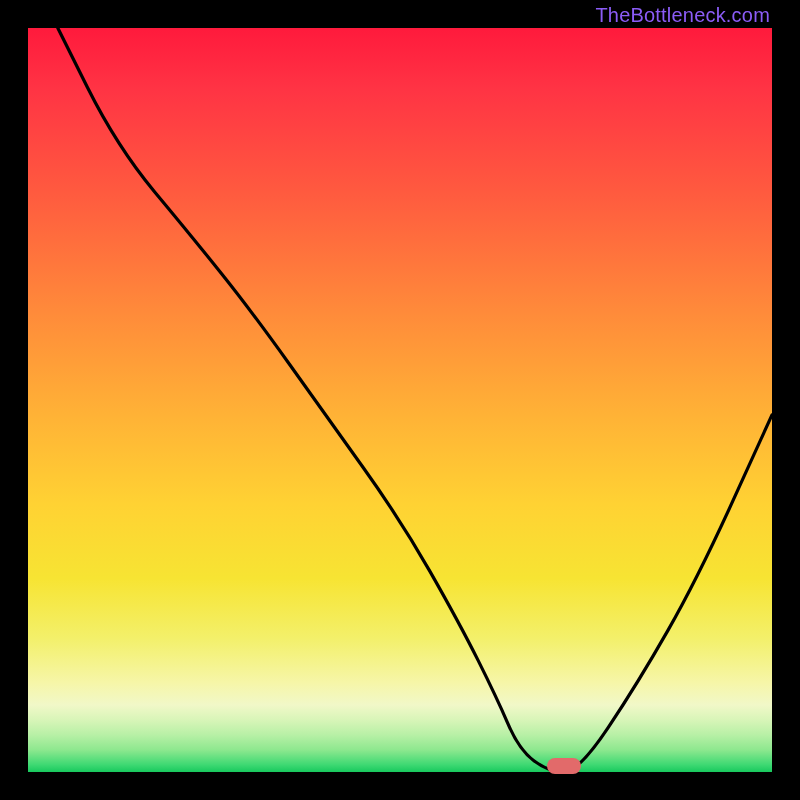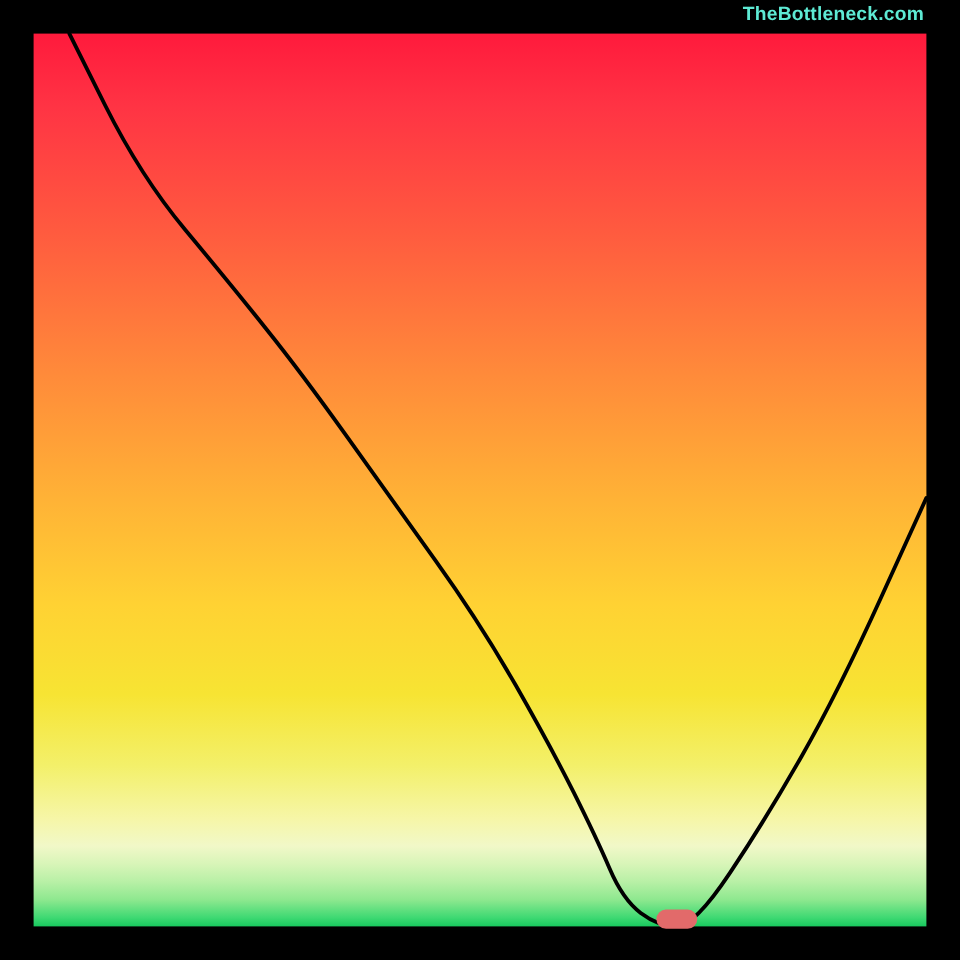--- a/index.html
+++ b/index.html
@@ -40,23 +40,23 @@
       #8ee88f 97%,
       #3fd973 99%,
       #18c95e 100%
     );
   }
   .watermark {
     position: absolute;
     top: 4px;
     right: 30px;
     font-family: Arial, Helvetica, sans-serif;
-    font-size: 16px;
-    font-weight: 700;
-    color: #5eead4;
+    font-size: 20px;
+    font-weight: 400;
+    color: #8b5cf6;
     letter-spacing: 0.2px;
   }
   svg.curve {
     position: absolute;
     left: 0;
     top: 0;
     width: 744px;
     height: 744px;
     overflow: visible;
   }

